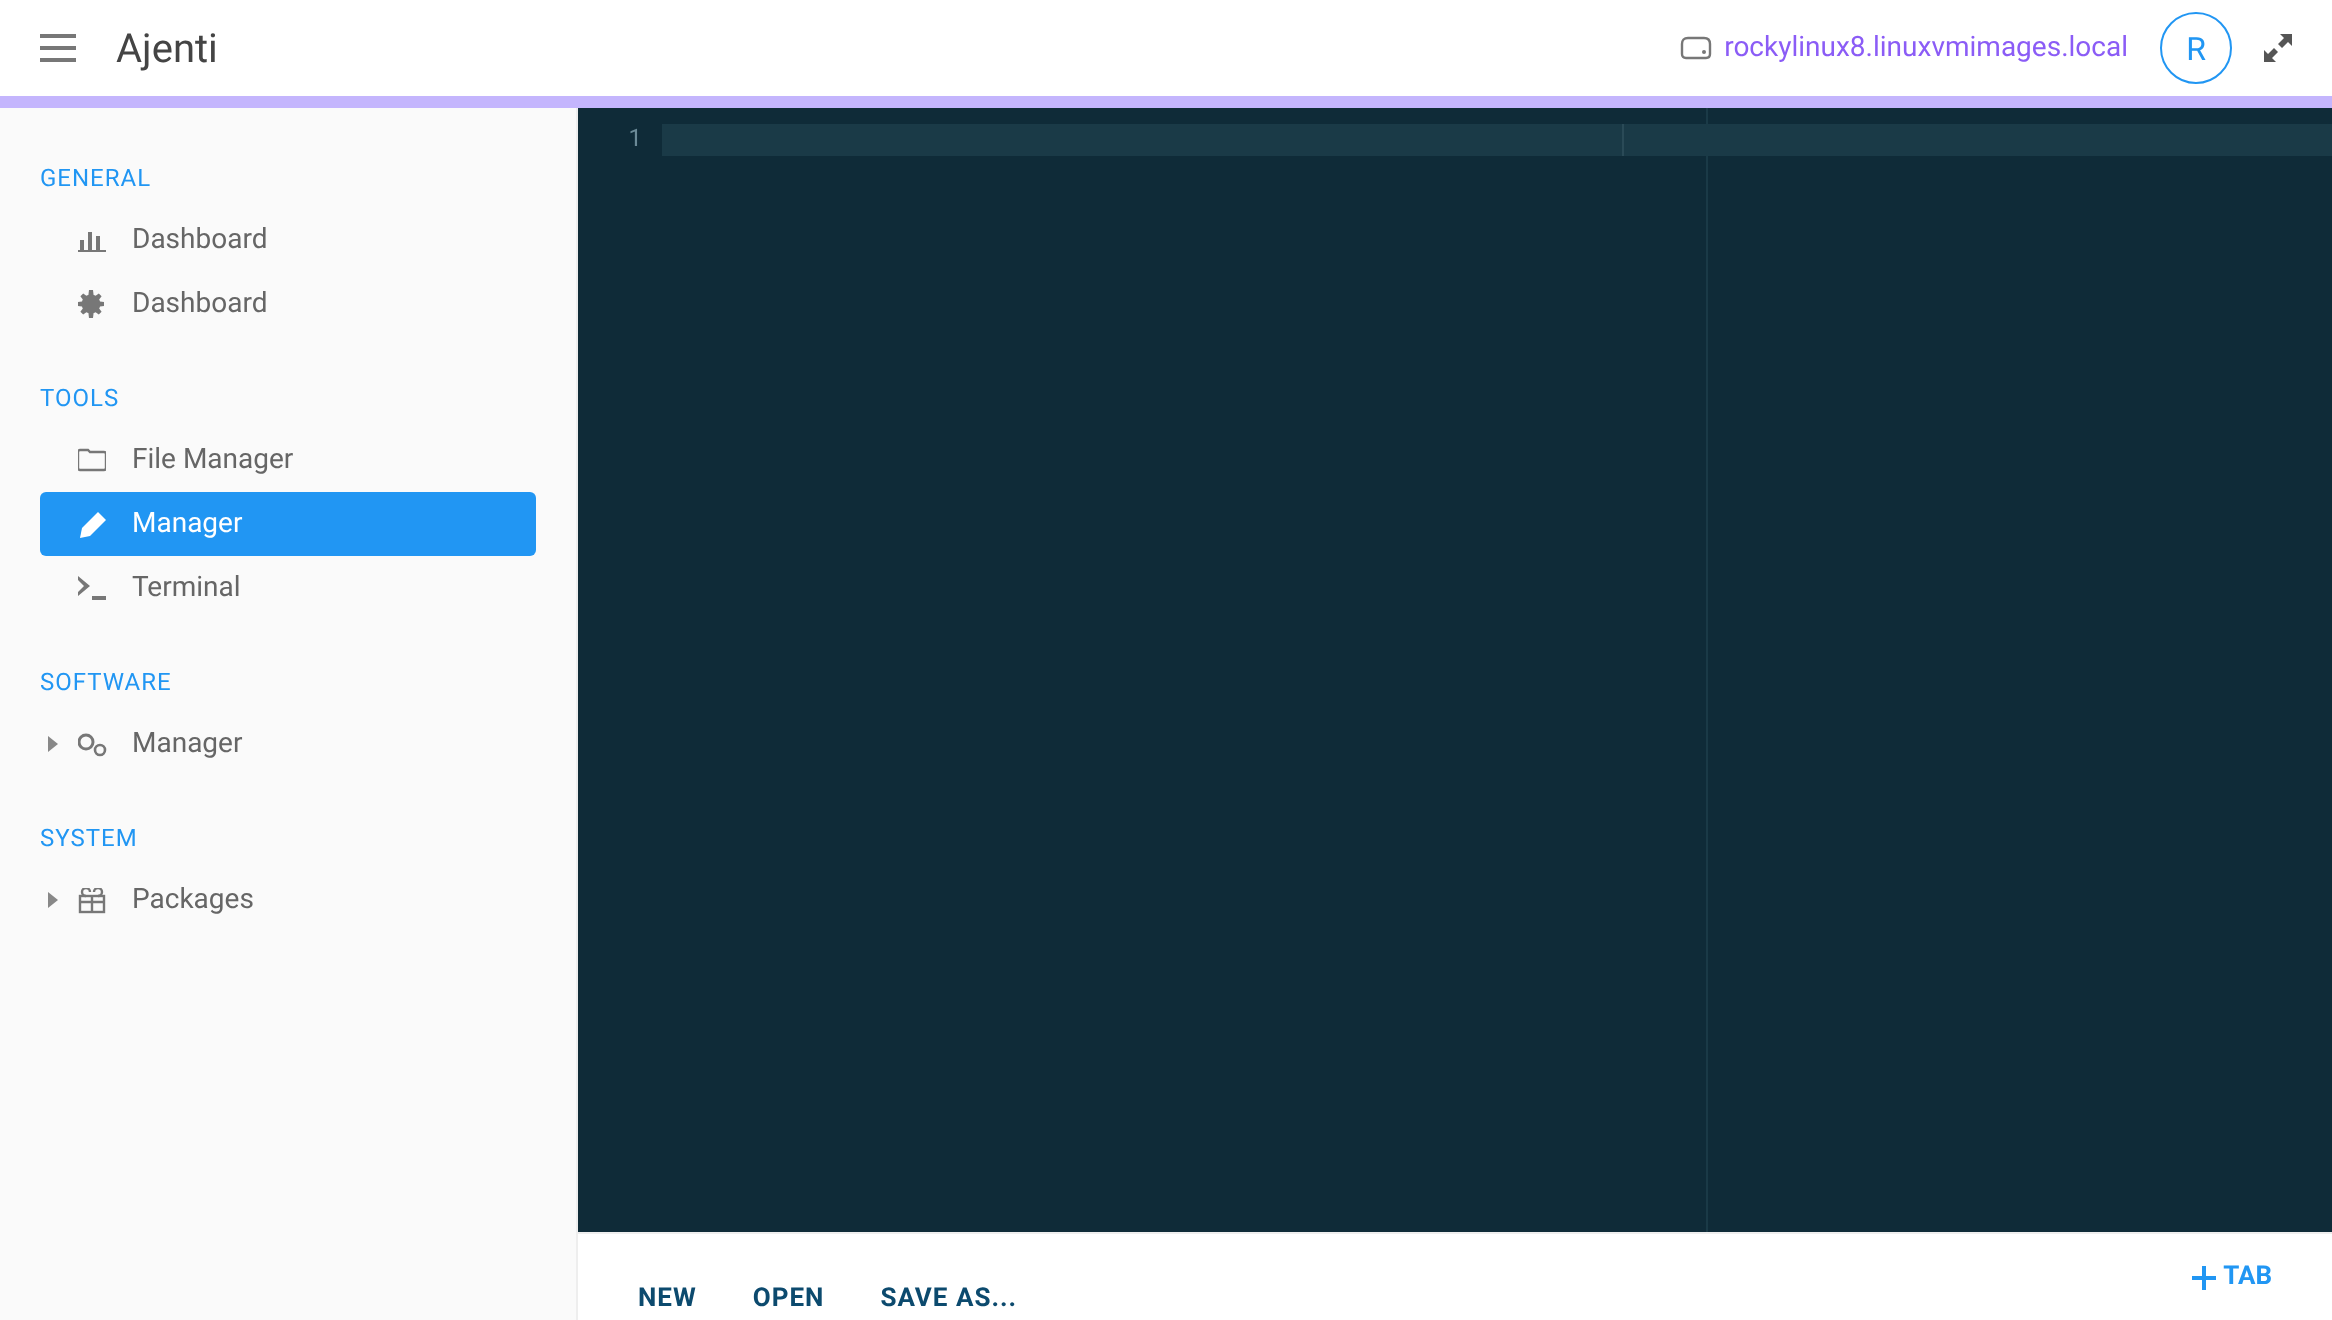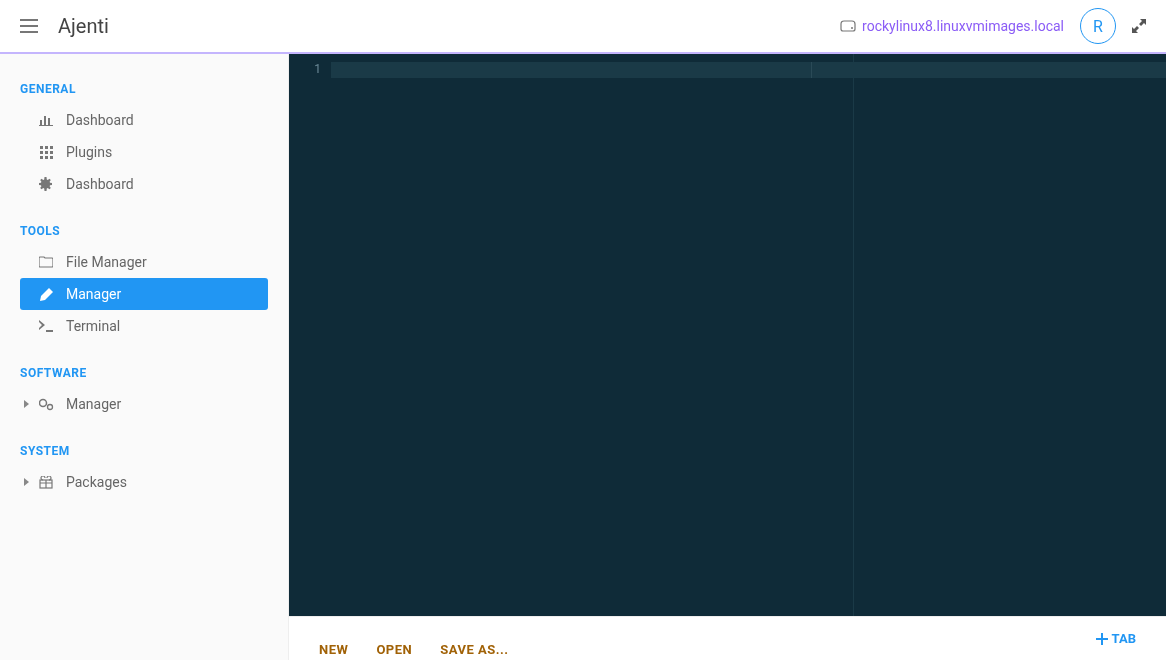--- a/index.html
+++ b/index.html
@@ -11,21 +11,21 @@
     body {
       width: 1166px;
       height: 660px;
       overflow: hidden;
       background: #ffffff;
       color: #555;
     }
     .header {
       height: 54px;
       background: #ffffff;
-      border-bottom: 2px solid #c4b5fd;
+      border-bottom: 6px solid #c4b5fd;
       display: flex;
       align-items: center;
       padding: 0 20px;
       justify-content: space-between;
     }
     .header-left {
       display: flex;
       align-items: center;
       gap: 20px;
     }
@@ -75,21 +75,21 @@
     .sidebar {
       width: 289px;
       background: #fafafa;
       border-right: 1px solid #eee;
       padding: 20px 20px;
       overflow-y: auto;
     }
     .section-header {
       color: #2196F3;
       font-size: 12px;
-      font-weight: 700;
+      font-weight: 400;
       letter-spacing: 0.5px;
       margin-top: 24px;
       margin-bottom: 8px;
       text-transform: uppercase;
     }
     .section-header:first-child {
       margin-top: 8px;
     }
     .sidebar-item {
       display: flex;
@@ -178,21 +178,21 @@
       align-items: center;
       justify-content: space-between;
       padding: 0 30px 0 30px;
       border-top: 1px solid #eee;
     }
     .footer-left {
       display: flex;
       gap: 28px;
     }
     .footer-btn {
-      color: #a16207;
+      color: #0c4a6e;
       font-weight: 700;
       font-size: 13px;
       letter-spacing: 0.5px;
       cursor: pointer;
       text-transform: uppercase;
       margin-top: 21px;
     }
     .footer-right {
       display: flex;
       align-items: center;
@@ -244,36 +244,20 @@
     <div class="sidebar-item">
       <span class="icon-slot">
         <svg width="14" height="12" viewBox="0 0 14 12">
             <path d="M0 11h14v1H0zM1 6h2v5H1zM5 2h2v9H5zM9 4h2v7H9z" fill="#777"></path>
           </svg>
       </span>
       <span>Dashboard</span>
     </div>
     <div class="sidebar-item">
       <span class="icon-slot">
-        <svg width="13" height="13" viewBox="0 0 13 13">
-            <rect x="0" y="0" width="3" height="3" fill="#777"></rect>
-            <rect x="5" y="0" width="3" height="3" fill="#777"></rect>
-            <rect x="10" y="0" width="3" height="3" fill="#777"></rect>
-            <rect x="0" y="5" width="3" height="3" fill="#777"></rect>
-            <rect x="5" y="5" width="3" height="3" fill="#777"></rect>
-            <rect x="10" y="5" width="3" height="3" fill="#777"></rect>
-            <rect x="0" y="10" width="3" height="3" fill="#777"></rect>
-            <rect x="5" y="10" width="3" height="3" fill="#777"></rect>
-            <rect x="10" y="10" width="3" height="3" fill="#777"></rect>
-          </svg>
-      </span>
-      <span>Plugins</span>
-    </div>
-    <div class="sidebar-item">
-      <span class="icon-slot">
         <svg width="14" height="14" viewBox="0 0 14 14">
             <path d="M7 4a3 3 0 100 6 3 3 0 000-6zM13 8V6l-2-.3a4 4 0 00-.4-1l1.2-1.6-1.4-1.4L8.8 2.9a4 4 0 00-1-.4L7.5 0h-2l-.3 2.5a4 4 0 00-1 .4L2.6 1.7 1.2 3.1l1.2 1.6a4 4 0 00-.4 1L0 6v2l2 .3c.1.3.2.7.4 1l-1.2 1.6 1.4 1.4 1.6-1.2c.3.2.7.3 1 .4L5.5 14h2l.3-2.5c.3-.1.7-.2 1-.4l1.6 1.2 1.4-1.4-1.2-1.6c.2-.3.3-.7.4-1z" fill="#777"></path>
           </svg>
       </span>
       <span>Dashboard</span>
     </div>
 
     <div class="section-header">TOOLS</div>
     <div class="sidebar-item">
       <span class="icon-slot">

